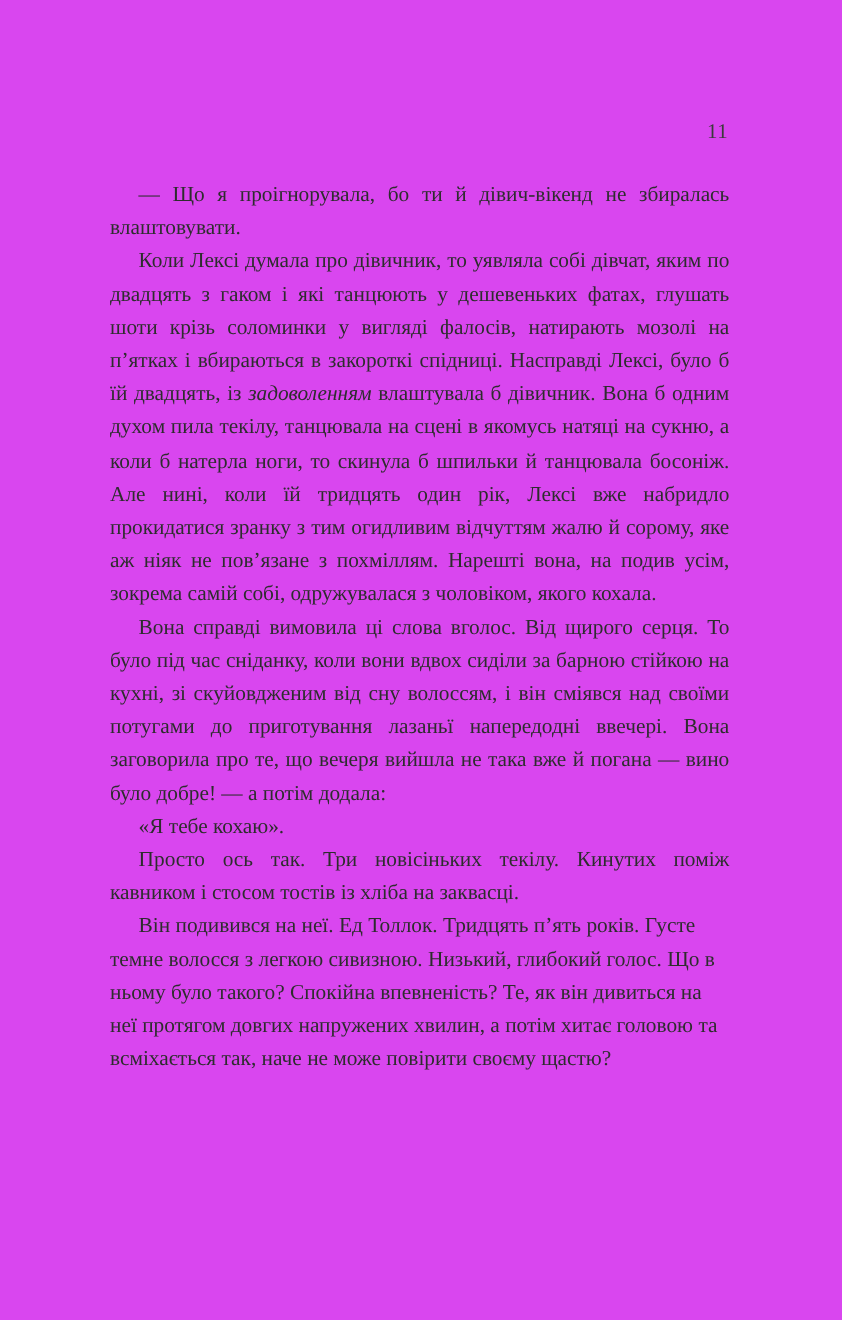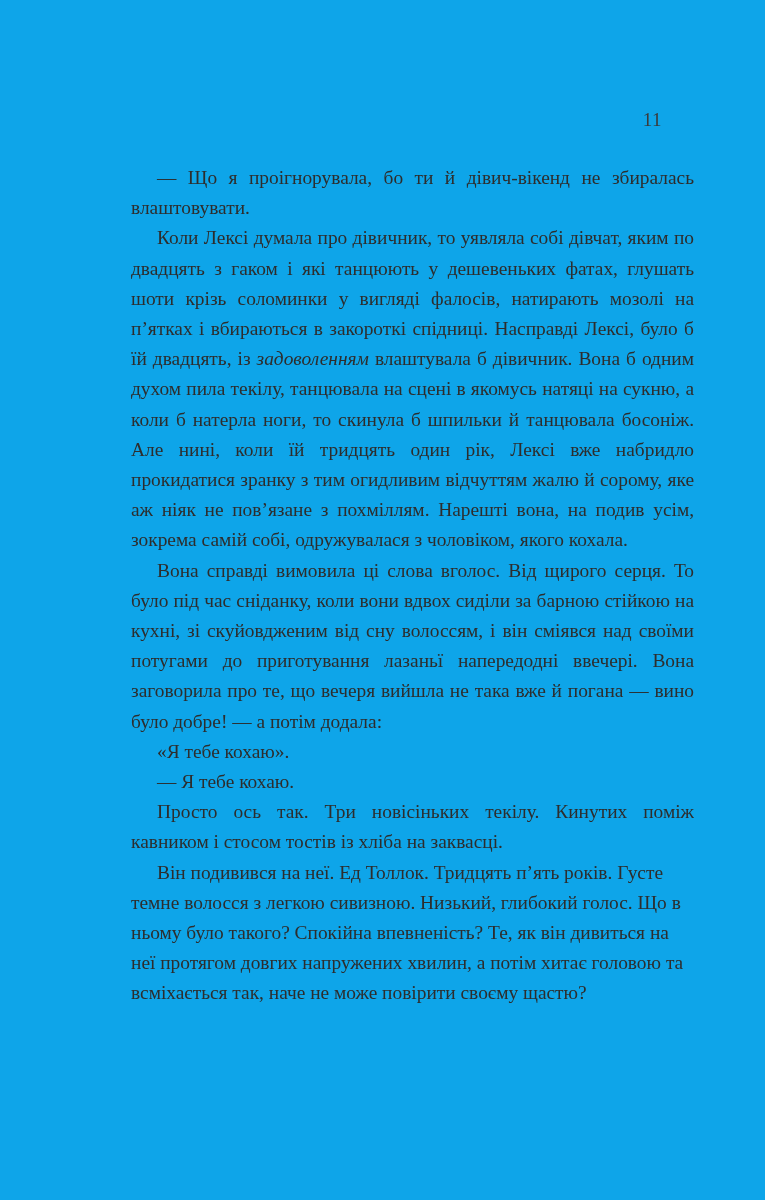--- a/index.html
+++ b/index.html
@@ -14,21 +14,21 @@
     position: relative;
     overflow: hidden;
     font-family: "Liberation Serif", "DejaVu Serif", serif;
     color: #2b2b2b;
     -webkit-font-smoothing: antialiased;
   }
 
   .page {
     position: absolute;
     inset: 0;
-    background: #0ea5e9;
+    background: #d946ef;
     text-decoration: underline;
   }
 
   
   .folio {
     position: absolute;
     top: 110px;
     left: 0;
     right: 103px;
     text-align: right;
@@ -43,21 +43,20 @@
     position: absolute;
     top: 163px;
     left: 100px;
     width: 563px;
     font-size: 19.4px;
     line-height: 30.2px;
     text-align: justify;
     text-justify: inter-word;
     color: #2d2d2d;
     hyphens: none;
-    margin-left: 31px;
   }
 
   .textblock p {
     margin: 0;
     text-indent: 26px;
     text-align: justify;
   }
 
   .textblock p:last-child {
     text-align: left;
@@ -83,20 +82,19 @@
 
     <p class="dialogue">— Що я проігнорувала, бо ти й дівич-вікенд не збиралась влаштовувати.</p>
 
 
     <p><span>Коли Лексі думала про дівичник, то уявляла собі дівчат, яким по двадцять з гаком і які танцюють у дешевеньких фатах, глушать шоти крізь соломинки у вигляді фалосів, натирають мозолі на п’ятках і вбираються в закороткі спідниці. Насправді Лексі, було б їй двадцять, із </span><em>задоволенням</em><span> влаштувала б дівичник. Вона б одним духом пила текілу, танцювала на сцені в якомусь натяці на сукню, а коли б натерла ноги, то скинула б шпильки й танцювала босоніж. Але нині, коли їй тридцять один рік, Лексі вже набридло прокидатися зранку з тим огидливим відчуттям жалю й сорому, яке аж ніяк не пов’язане з похміллям. Нарешті вона, на подив усім, зокрема самій собі, одружувалася з чоловіком, якого кохала.</span></p>
 
     <p>Вона справді вимовила ці слова вголос. Від щирого серця. То було під час сніданку, коли вони вдвох сиділи за барною стійкою на кухні, зі скуйовдженим від сну волоссям, і він сміявся над своїми потугами до приготування лазаньї напередодні ввечері. Вона заговорила про те, що вечеря вийшла не така вже й погана — вино було добре! — а потім додала:</p>
 
     <p>«Я тебе кохаю».</p>
 
-    <p class="dialogue">— Я тебе кохаю.</p>
 
     <p>Просто ось так. Три новісіньких текілу. Кинутих поміж кавником і стосом тостів із хліба на заквасці.</p>
 
     <p>Він подивився на неї. Ед Толлок. Тридцять п’ять років. Густе темне волосся з легкою сивизною. Низький, глибокий голос. Що в ньому було такого? Спокійна впевненість? Те, як він дивиться на неї протягом довгих напружених хвилин, а потім хитає головою та всміхається так, наче не може повірити своєму щастю?</p>
 
   </div>
 </div>
 
 </body></html>

